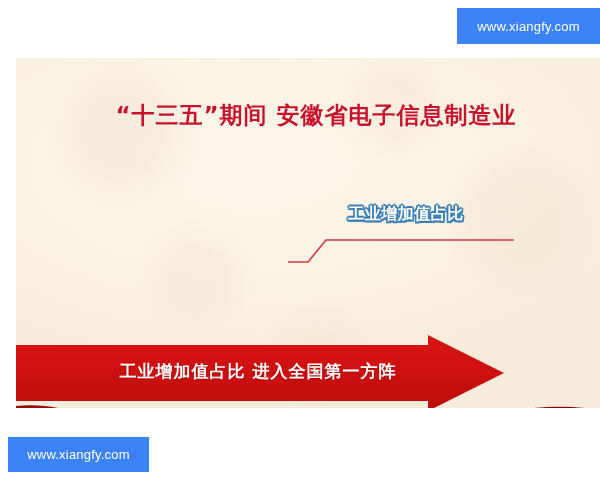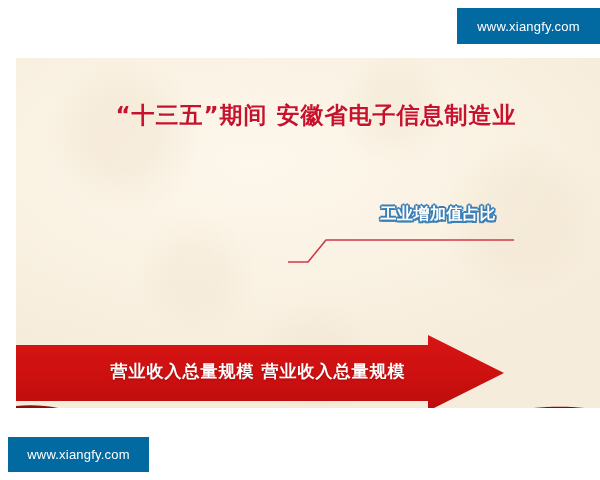--- a/index.html
+++ b/index.html
@@ -117,21 +117,21 @@
        0 -1.8px 0 #2f6fa8, 0 1.8px 0 #2f6fa8,
       -1.8px 0 0 #2f6fa8, 1.8px 0 0 #2f6fa8;
   }
 
   
   #callout {
     position: absolute;
     left: 300px;
     top: 146px;
     width: 180px;
-    text-align: right;
+    text-align: center;
   }
   .callout-line1, .callout-line2 {
     font-family: "DejaVu Sans", "Liberation Sans", sans-serif;
     font-size: 16px;
     font-weight: 700;
     color: #ffffff;
     white-space: nowrap;
     letter-spacing: .5px;
     text-shadow:
       -1.5px -1.5px 0 #3b7fb5, 1.5px -1.5px 0 #3b7fb5,
@@ -179,21 +179,21 @@
     top: 243px;
     width: 11px;
     height: 22px;
     background: linear-gradient(180deg, #2f83bd 0%, #1f6fa8 100%);
     border-left: 2px solid #e8f2f8;
   }
 
   
   .wm {
     position: absolute;
-    background: #0369a1;
+    background: #3b82f6;
     color: #ffffff;
     font-family: "Liberation Sans", "DejaVu Sans", sans-serif;
     font-size: 13px;
     letter-spacing: .2px;
     display: flex;
     align-items: center;
     justify-content: center;
   }
   #wm-top    { left: 457px; top: 8px;   width: 143px; height: 36px; }
   #wm-bottom { left: 8px;   top: 437px; width: 141px; height: 35px; }
@@ -220,21 +220,21 @@
     <svg id="arrow-band" viewBox="0 0 600 76" preserveAspectRatio="none">
       <defs>
         <linearGradient id="agrad" x1="0" y1="0" x2="0" y2="1">
           <stop offset="0%" stop-color="#d81414"></stop>
           <stop offset="55%" stop-color="#cc1010"></stop>
           <stop offset="100%" stop-color="#bb0c0c"></stop>
         </linearGradient>
       </defs>
       <path d="M0,10 L412,10 L412,0 L488,38 L412,76 L412,66 L0,66 Z" fill="url(#agrad)"></path>
     </svg>
-    <div id="arrow-text">营业收入总量规模 营业收入总量规模</div>
+    <div id="arrow-text">工业增加值占比 进入全国第一方阵</div>
 
     <svg id="ribbon" viewBox="0 0 600 70" preserveAspectRatio="none">
       <defs>
         <linearGradient id="rg1" x1="0" y1="0" x2="1" y2="0.6">
           <stop offset="0%" stop-color="#e01a1a"></stop>
           <stop offset="30%" stop-color="#b80f10"></stop>
           <stop offset="62%" stop-color="#d61616"></stop>
           <stop offset="100%" stop-color="#9d0a0c"></stop>
         </linearGradient>
         <linearGradient id="rg2" x1="0" y1="0" x2="1" y2="0">

